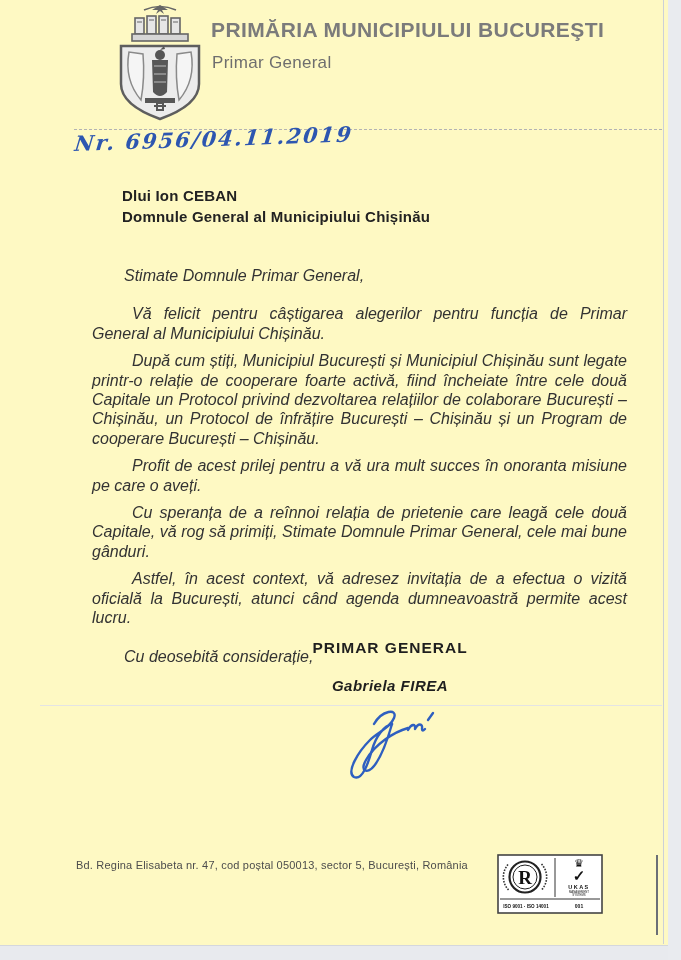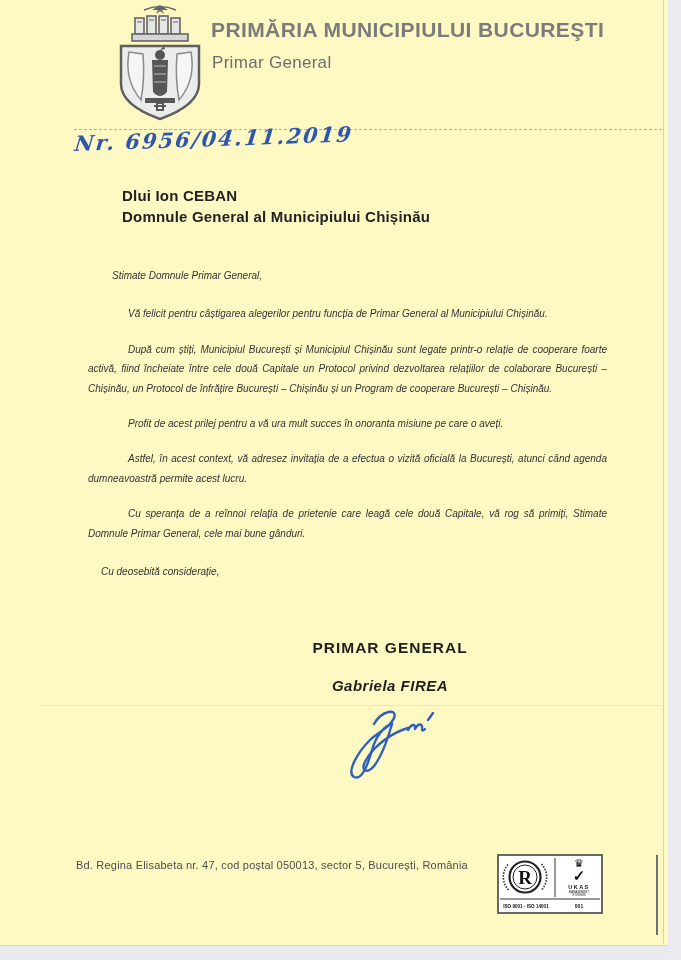--- a/index.html
+++ b/index.html
@@ -44,27 +44,27 @@
 
   
   .recipient {
     position: absolute; left: 122px; top: 185px;
     font-size: 15px; font-weight: bold; color: #222; line-height: 21px;
     letter-spacing: 0.2px;
   }
 
   
   .body-text {
-    position: absolute; left: 72px; top: 266px; width: 551px;
-    font-style: italic; font-size: 10px; color: #333;
+    position: absolute; left: 84px; top: 266px; width: 551px;
+    font-style: italic; font-size: 16px; color: #333;
     line-height: 19.4px; text-align: justify;
   }
   .body-text .salutation { margin: 0 0 19px 40px; text-align: left; }
-  .body-text p { margin: 16px; text-indent: 40px; }
-  .body-text .closing { margin: 19px 0 0 29px; text-indent: 0; text-align: left; }
+  .body-text p { margin: 8px; text-indent: 40px; }
+  .body-text .closing { margin: 19px 0 0 40px; text-indent: 0; text-align: left; }
 
   .crease {
     position: absolute; left: 40px; top: 705px; width: 622px; height: 1px;
     background: #e4e4e4;
   }
 
   
   .sig-title {
     position: absolute; left: 390px; top: 639px; transform: translateX(-50%);
     font-size: 15.5px; font-weight: bold; color: #1f1f1f; letter-spacing: 1px;
@@ -145,22 +145,22 @@
   <div class="recipient">
     <div>Dlui Ion CEBAN</div>
     <div>Domnule General al Municipiului Chișinău</div>
   </div>
 
   <div class="body-text">
     <div class="salutation">Stimate Domnule Primar General,</div>
     <p>Vă felicit pentru câștigarea alegerilor pentru funcția de Primar General al Municipiului Chișinău.</p>
     <p>După cum știți, Municipiul București și Municipiul Chișinău sunt legate printr-o relație de cooperare foarte activă, fiind încheiate între cele două Capitale un Protocol privind dezvoltarea relațiilor de colaborare București – Chișinău, un Protocol de înfrățire București – Chișinău și un Program de cooperare București – Chișinău.</p>
     <p>Profit de acest prilej pentru a vă ura mult succes în onoranta misiune pe care o aveți.</p>
+    <p>Cu speranța de a reînnoi relația de prietenie care leagă cele două Capitale, vă rog să primiți, Stimate Domnule Primar General, cele mai bune gânduri.</p>
     <p>Astfel, în acest context, vă adresez invitația de a efectua o vizită oficială la București, atunci când agenda dumneavoastră permite acest lucru.</p>
-    <p>Cu speranța de a reînnoi relația de prietenie care leagă cele două Capitale, vă rog să primiți, Stimate Domnule Primar General, cele mai bune gânduri.</p>
     <div class="closing">Cu deosebită considerație,</div>
   </div>
 
   <div class="crease"></div>
 
   <div class="sig-title">PRIMAR GENERAL</div>
   <div class="sig-name">Gabriela FIREA</div>
 
   <svg class="sig-script" viewBox="0 0 130 85">
     <g fill="none" stroke="#2e5fc0" stroke-width="2.4" stroke-linecap="round" stroke-linejoin="round">

